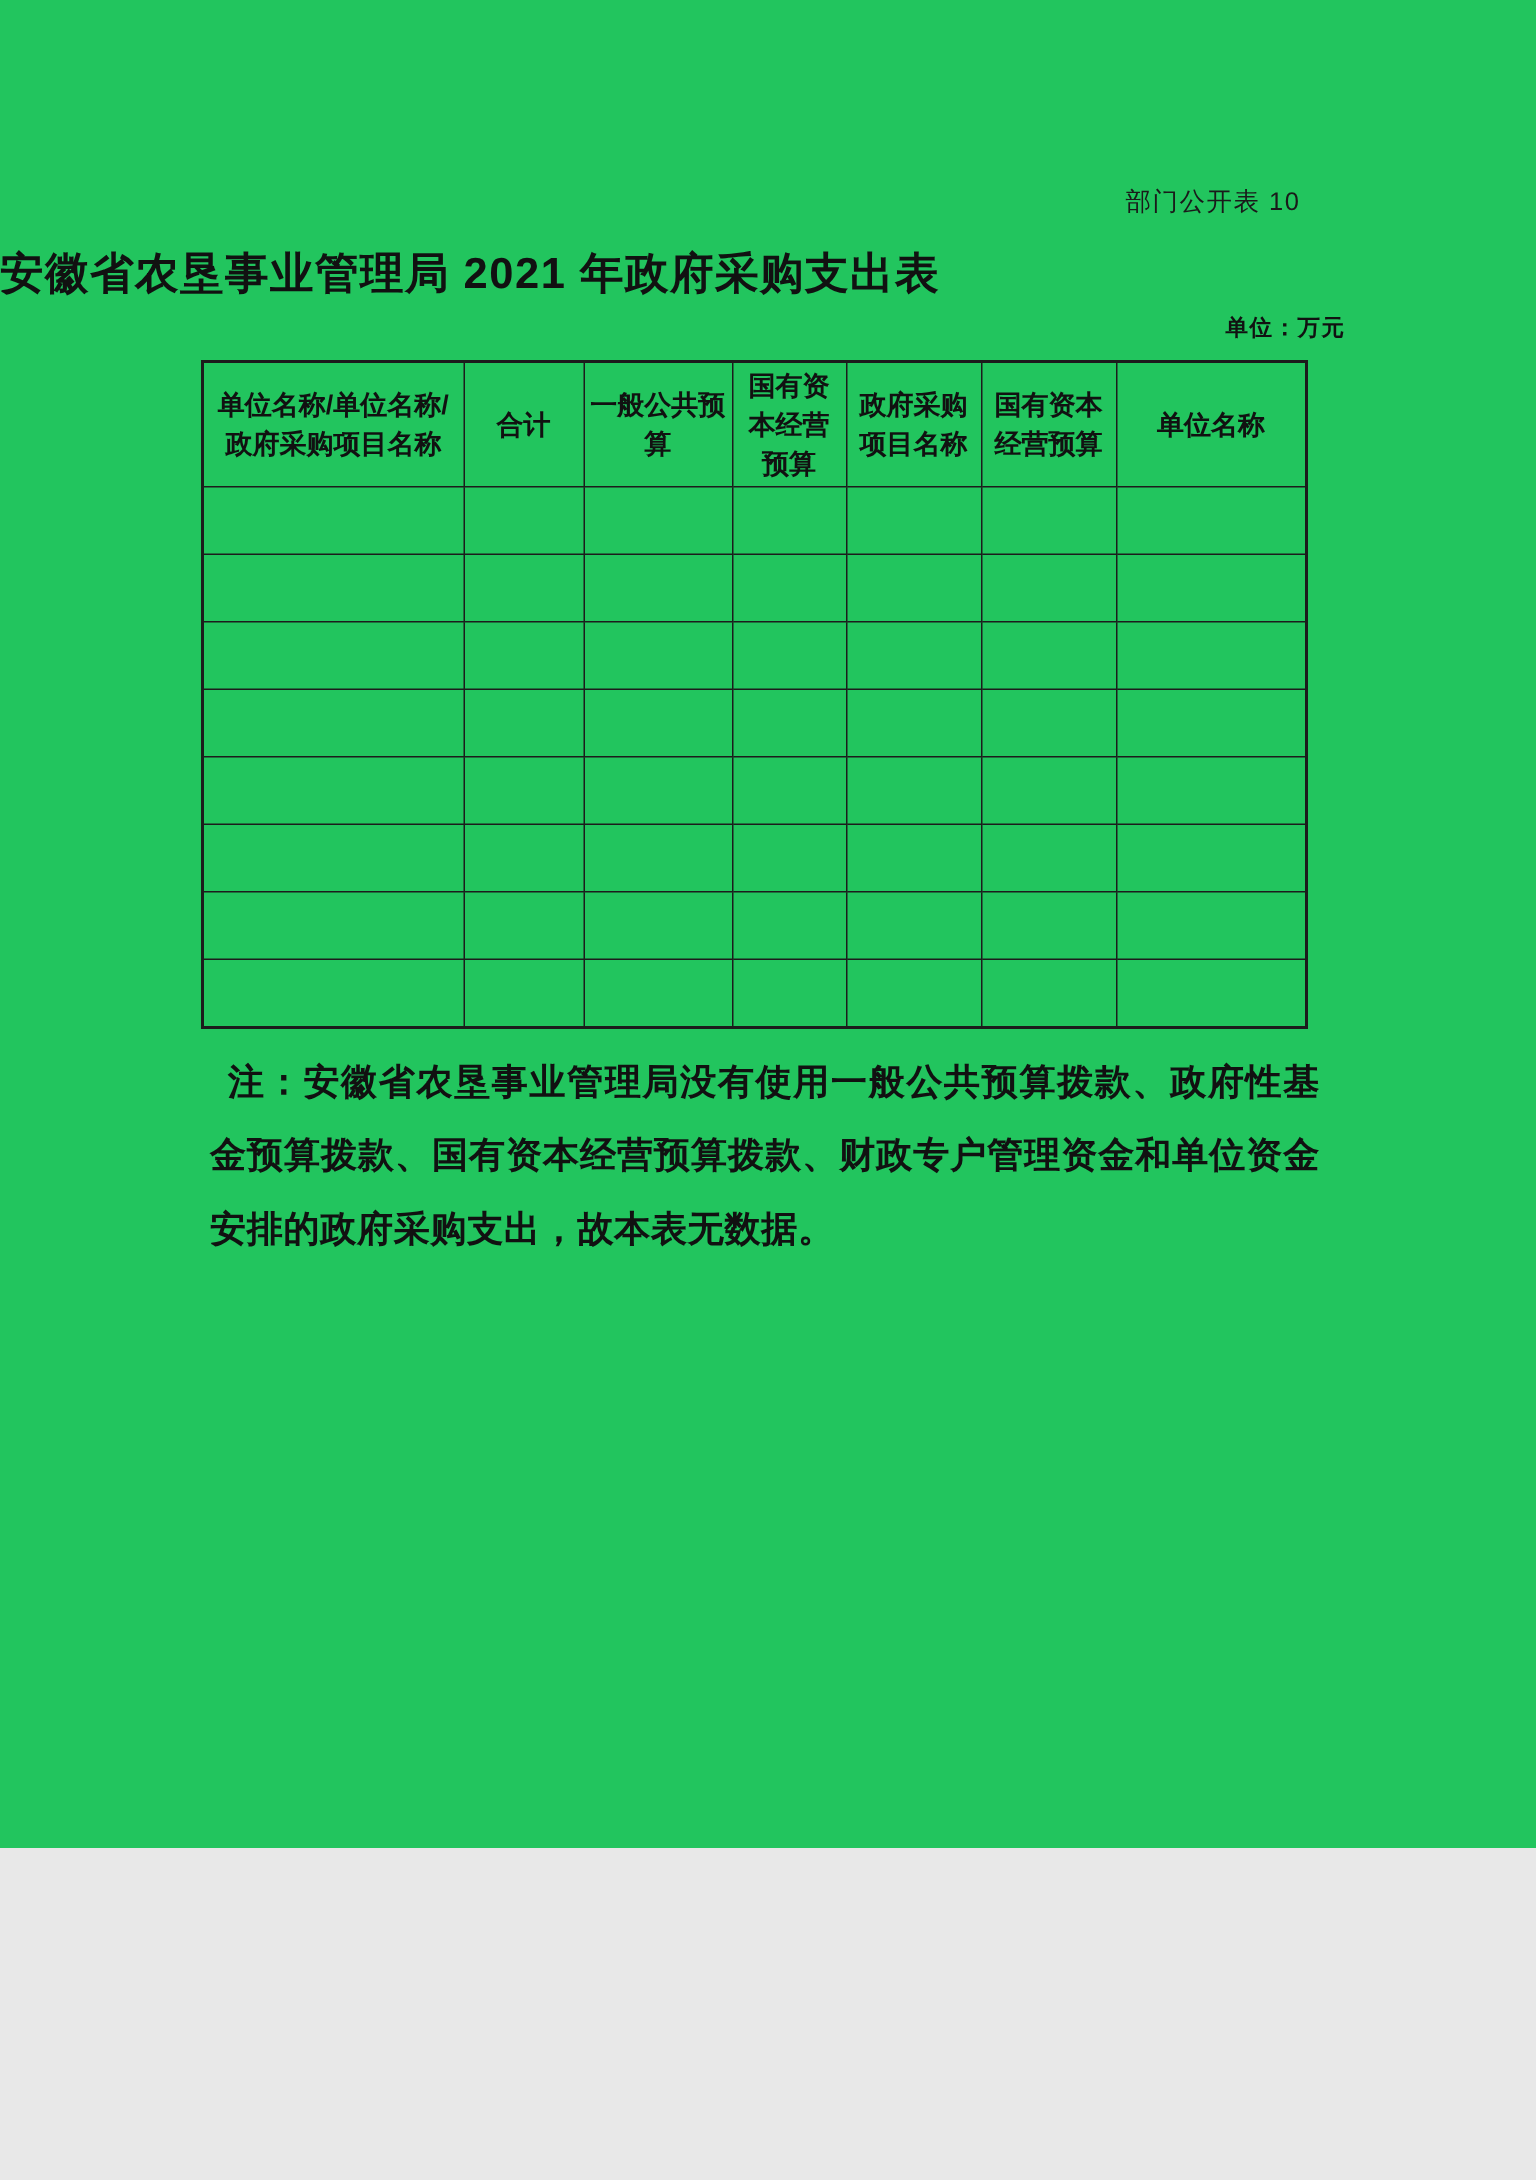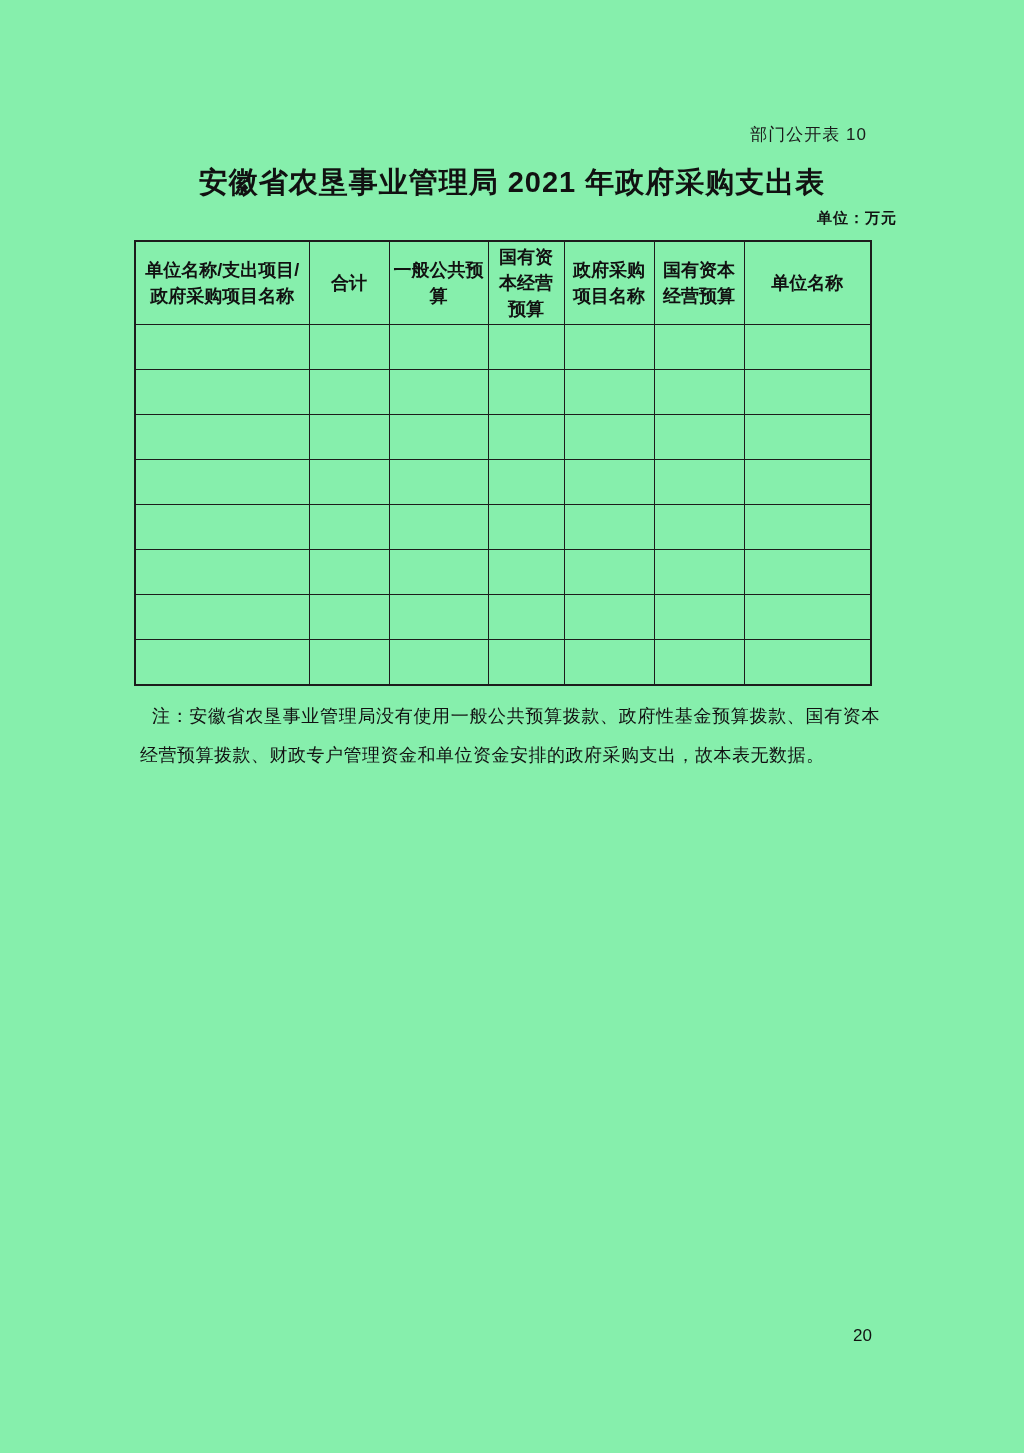--- a/index.html
+++ b/index.html
@@ -4,41 +4,40 @@
 <style>
   html, body {
     margin: 0;
     padding: 0;
     background: #e8e8e8;
     font-family: "Liberation Sans", "DejaVu Sans", sans-serif;
   }
   .page {
     position: relative;
     width: 1024px;
-    height: 1453px;
+    height: 1232px;
     margin: 0 auto;
-    background: #86efac;
+    background: #22c55e;
     color: #1a1a1a;
     overflow: hidden;
   }
   .doc-label {
     position: absolute;
     top: 123px;
     right: 157px;
     font-size: 17px;
     letter-spacing: 1px;
     color: #1a1a1a;
   }
   .title {
     position: absolute;
     top: 163px;
     left: 0;
     width: 100%;
     margin: 0;
-    text-align: center;
     font-size: 29px;
     font-weight: bold;
     letter-spacing: 1px;
     color: #111;
   }
   .unit-label {
     position: absolute;
     top: 209px;
     right: 127px;
     font-size: 15px;
@@ -80,23 +79,23 @@
   col.c4 { width: 76px; }
   col.c5 { width: 90px; }
   col.c6 { width: 90px; }
   col.c7 { width: 127px; }
   .note {
     position: absolute;
     left: 140px;
     top: 697px;
     width: 740px;
     margin: 0;
-    font-size: 18px;
-    font-weight: normal;
-    line-height: 39px;
+    font-size: 24px;
+    font-weight: bold;
+    line-height: 49px;
     text-align: justify;
     text-indent: 12px;
     letter-spacing: 0.5px;
     color: #111;
   }
   .page-number {
     position: absolute;
     top: 1326px;
     left: 853px;
     font-size: 17px;
@@ -120,21 +119,21 @@
       <col class="c1">
         <col class="c2">
         <col class="c3">
         <col class="c4">
       <col class="c5">
         <col class="c6">
         <col class="c7">
     </colgroup>
     <thead>
       <tr id="header-row">
-          <th>单位名称/支出项目/政府采购项目名称</th>
+          <th>单位名称/单位名称/政府采购项目名称</th>
           <th>合计</th>
           <th>一般公共预算</th>
           <th>国有资本经营预算</th>
           <th>政府采购项目名称</th>
           <th>国有资本经营预算</th>
           <th>单位名称</th>
         </tr>
     </thead>
     <tbody id="table-body">
         <tr>

